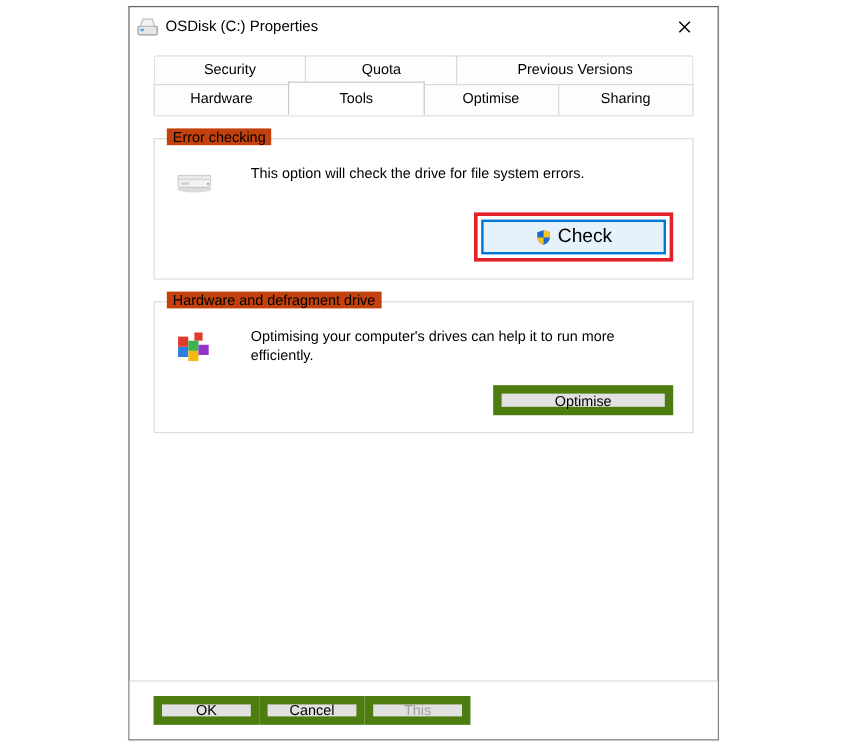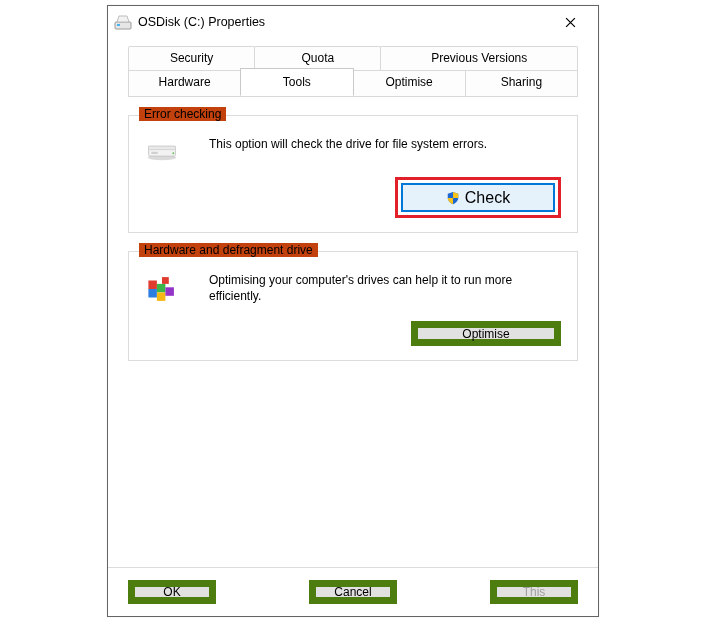--- a/index.html
+++ b/index.html
@@ -55,22 +55,22 @@
     min-width:150px;height:25px;border:2px solid #0178d7;background:#e5f1fb;
     display:inline-flex;align-items:center;justify-content:center;gap:5px;
     font-size:16px;cursor:pointer;
   }
   .shield{width:14px;height:14px;}
   
   .drive-icon{width:34px;height:26px;}
   .defrag-icon{width:34px;height:34px;}
   
   .bottombar{
-    height:48px;border-top:1px solid #dcdcdc;display:flex;align-items:center;justify-content:space-between;
-    gap:10px;padding:0 20px;background:#fff;
+    height:48px;border-top:1px solid #dcdcdc;display:flex;align-items:center;justify-content:flex-start;
+    padding:0 20px;background:#fff;
   }
   .bottombar .btn{min-width:88px;height:24px;}
 </style>
 </head>
 <body>
 <div class="stage">
   <div class="dialog">
 
     <div class="titlebar">
       <span class="title-icon">

